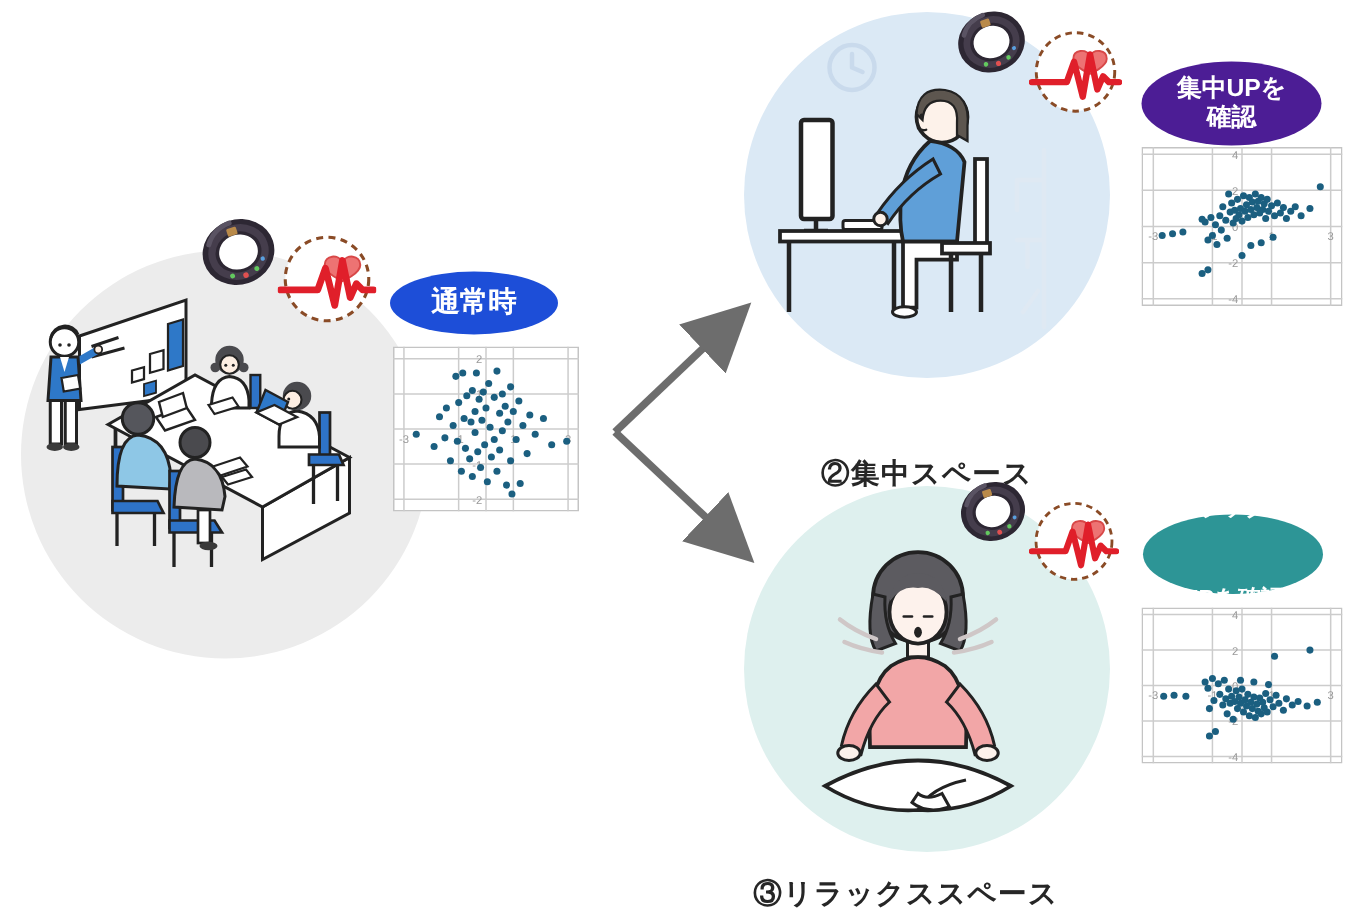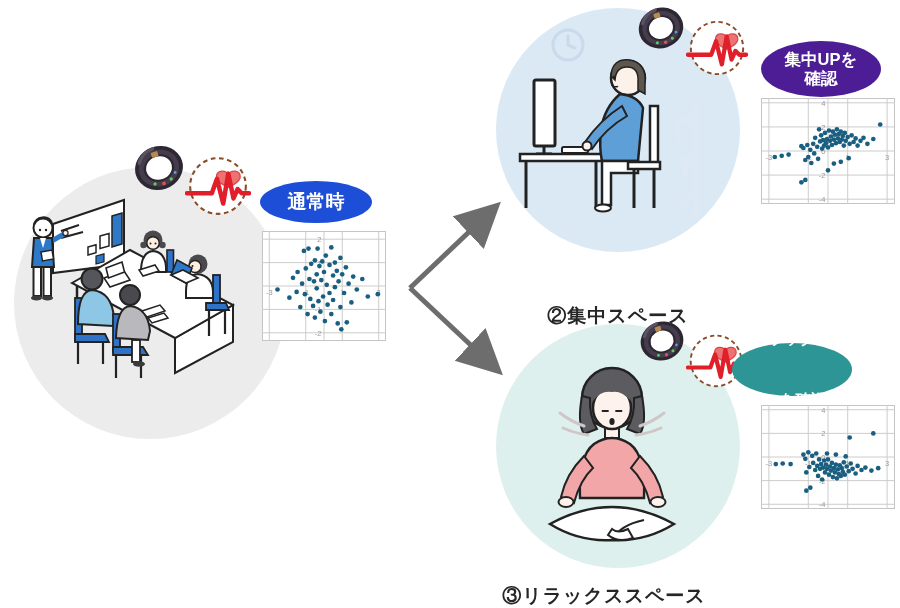--- a/index.html
+++ b/index.html
@@ -382,21 +382,21 @@
     </g>
   </svg>
 
   <svg class="abs" style="left:636px;top:316px" width="52" height="50" viewBox="0 0 60 58">
       <use href="#sym-ring"></use>
     </svg>
   <svg class="abs" style="left:686px;top:330px" width="60" height="60" viewBox="0 0 64 64">
       <use href="#sym-heart"></use>
     </svg>
 
-  <div class="abs badge" style="left: 732px; top: 343px; width: 120px; height: 53px; font-size: 15.5px; background: rgb(45, 149, 150); gap: 42px;">
+  <div class="abs badge" style="left: 762px; top: 343px; width: 120px; height: 53px; font-size: 15.5px; background: rgb(45, 149, 150); gap: 42px;">
     <span>リラックス</span>
     <span>UPを確認</span>
   </div>
 
   <svg class="abs" style="left:761px;top:405px" width="134" height="104" viewBox="0 0 134 104">
       <rect x="0.5" y="0.5" width="133" height="103" fill="#fff" stroke="#c4c4c4"></rect>
       <line x1="7.882352941176468" y1="0" x2="7.882352941176468" y2="104" stroke="#cccccc" stroke-width="1"></line>
       <line x1="47.294117647058826" y1="0" x2="47.294117647058826" y2="104" stroke="#cccccc" stroke-width="1"></line>
       <line x1="86.70588235294117" y1="0" x2="86.70588235294117" y2="104" stroke="#cccccc" stroke-width="1"></line>
       <line x1="126.11764705882354" y1="0" x2="126.11764705882354" y2="104" stroke="#cccccc" stroke-width="1"></line>

